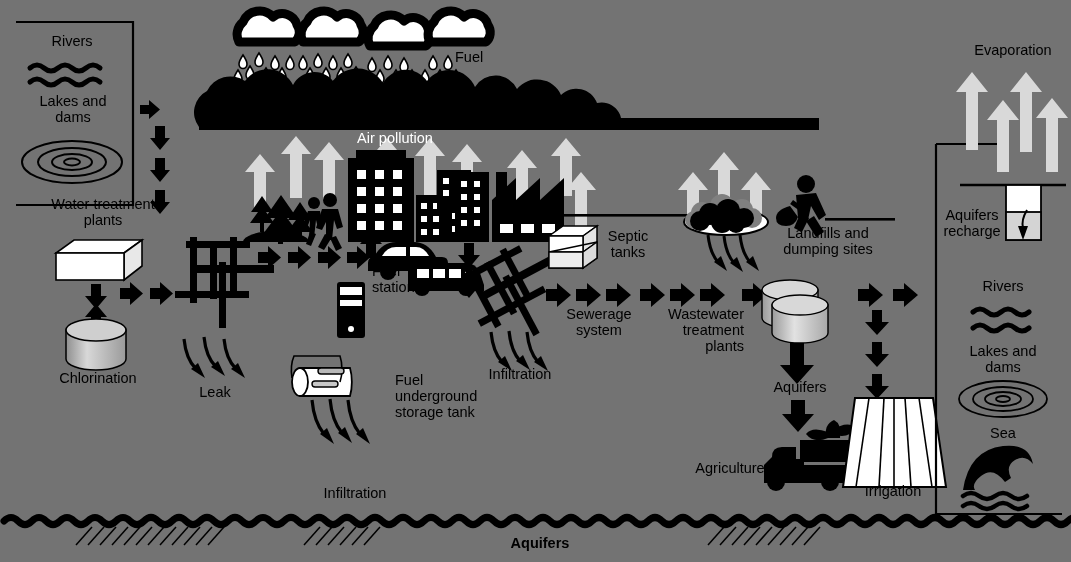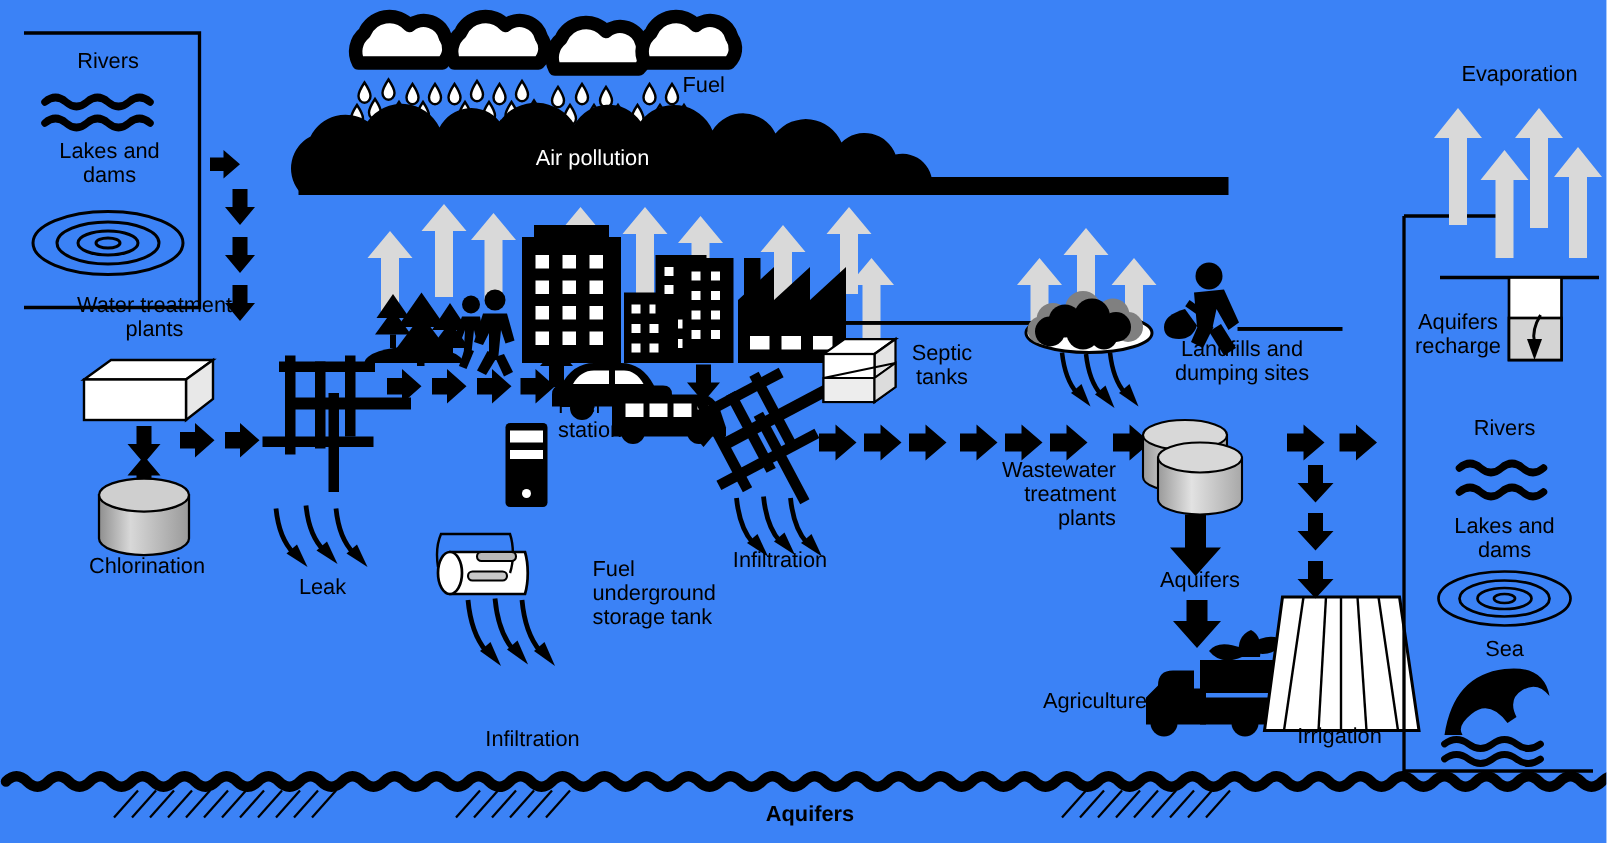--- a/index.html
+++ b/index.html
@@ -1,20 +1,20 @@
 <!DOCTYPE html>
 <html><head>
 <meta charset="utf-8">
 <title>Water Cycle Pollution Diagram</title>
 <style>
   html,body{margin:0;padding:0;background:#fff;}
   body{width:1071px;height:562px;font-family:"Liberation Sans",sans-serif;overflow:hidden;}
-  #stage{position:relative;width:1071px;height:562px;background:#3b82f6;}
+  #stage{position:relative;width:1071px;height:562px;background:#737373;}
   .lbl{position:absolute;font-family:"Liberation Sans",sans-serif;font-size:14.5px;color:#000;line-height:1.12;text-align:center;white-space:pre-line;}
-  .lbl.w{color:#fff;}
+  .lbl.w{color:#fff;margin-top:32px;}
   .lbl.b{font-weight:bold;}
   svg{display:block;}
   .layer{position:absolute;left:0;top:0;width:1071px;height:562px;pointer-events:none;}
 </style>
 </head>
 <body>
 
 <div id="stage">
 
   <svg class="layer" width="1071" height="562" viewBox="0 0 1071 562">
@@ -544,20 +544,22 @@
   <div class="lbl" style="left:372px;top:263px;width:80px;text-align:left;">Fuel
 station</div>
   <div class="lbl" style="left:395px;top:372px;width:120px;text-align:left;">Fuel
 underground
 storage tank</div>
   <div class="lbl" style="left:300px;top:485px;width:110px;">Infiltration</div>
   <div class="lbl" style="left:465px;top:366px;width:110px;">Infiltration</div>
 
   <div class="lbl" style="left:592px;top:228px;width:72px;text-align:center;">Septic
 tanks</div>
+  <div class="lbl" style="left:549px;top:306px;width:100px;">Sewerage
+system</div>
   <div class="lbl" style="left:640px;top:306px;width:104px;text-align:right;">Wastewater
 treatment
 plants</div>
   <div class="lbl" style="left:766px;top:225px;width:124px;">Landfills and
 dumping sites</div>
   <div class="lbl" style="left:766px;top:379px;width:68px;">Aquifers</div>
   <div class="lbl" style="left:690px;top:460px;width:80px;">Agriculture</div>
   <div class="lbl" style="left:853px;top:483px;width:80px;">Irrigation</div>
   <div class="lbl b" style="left:480px;top:535px;width:120px;">Aquifers</div>
 

